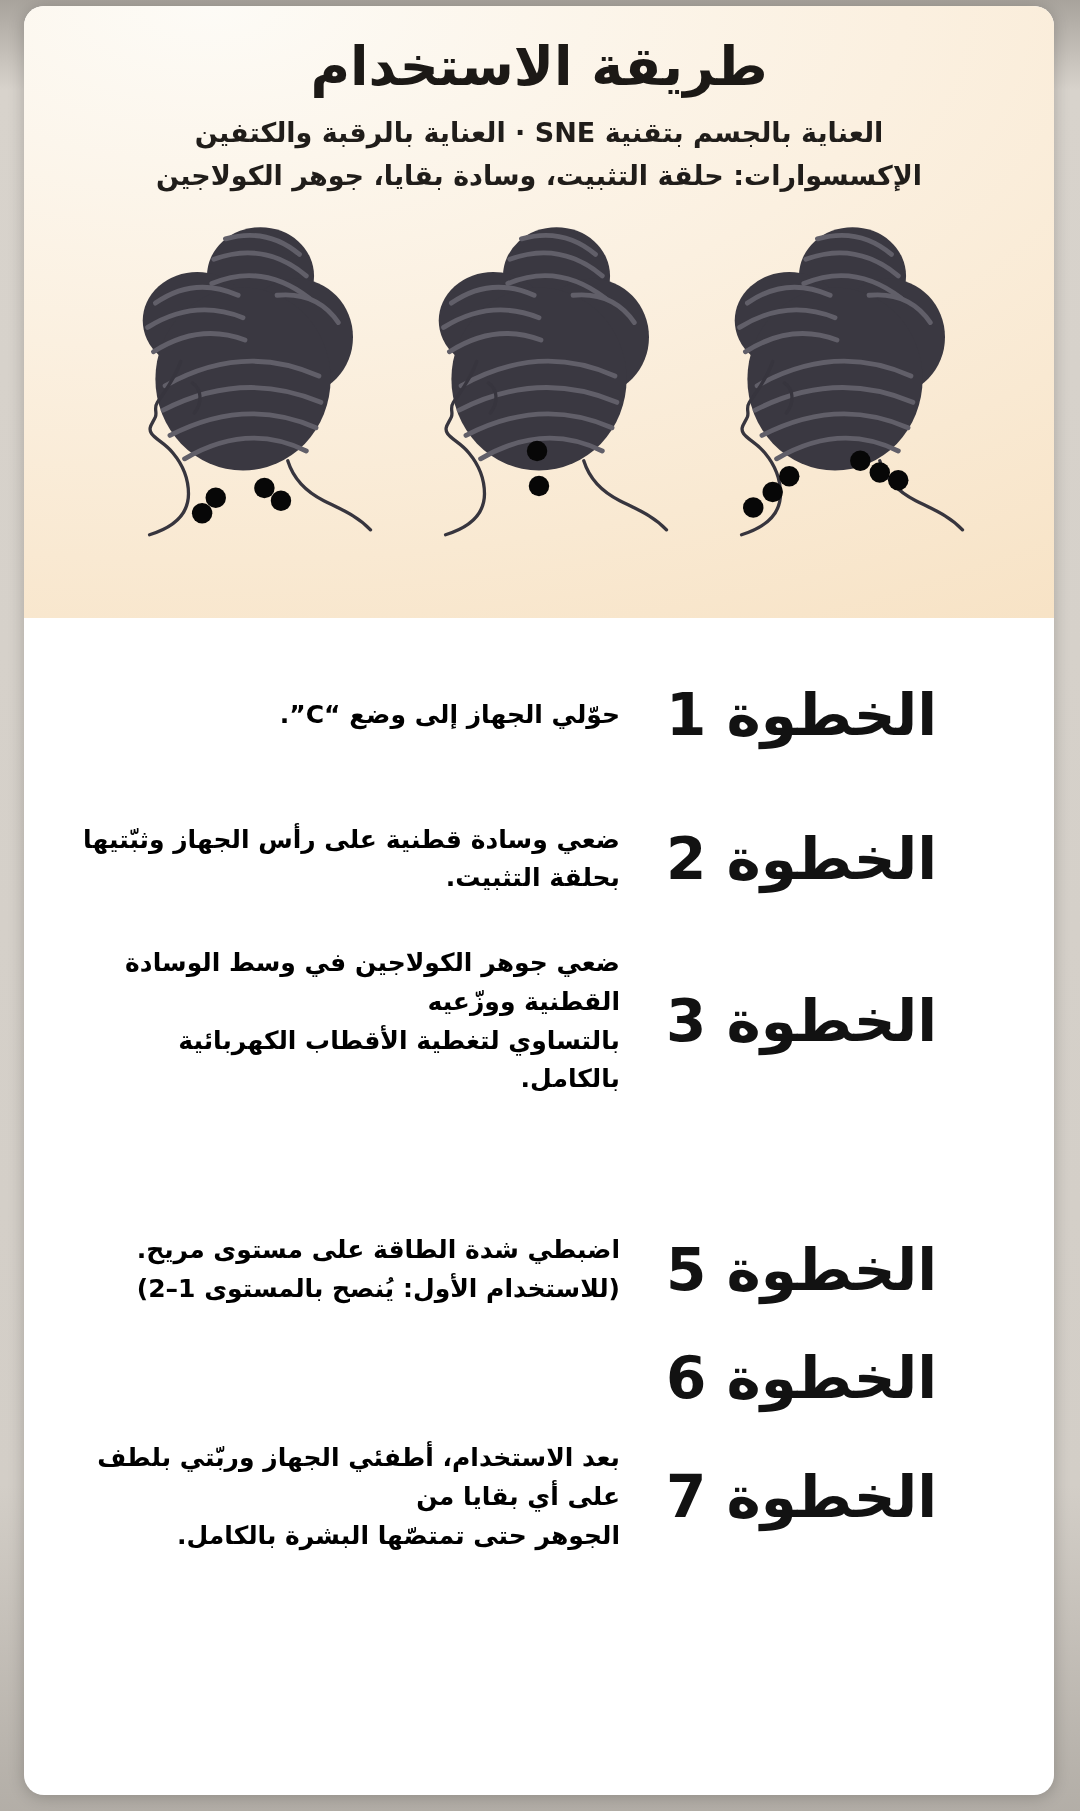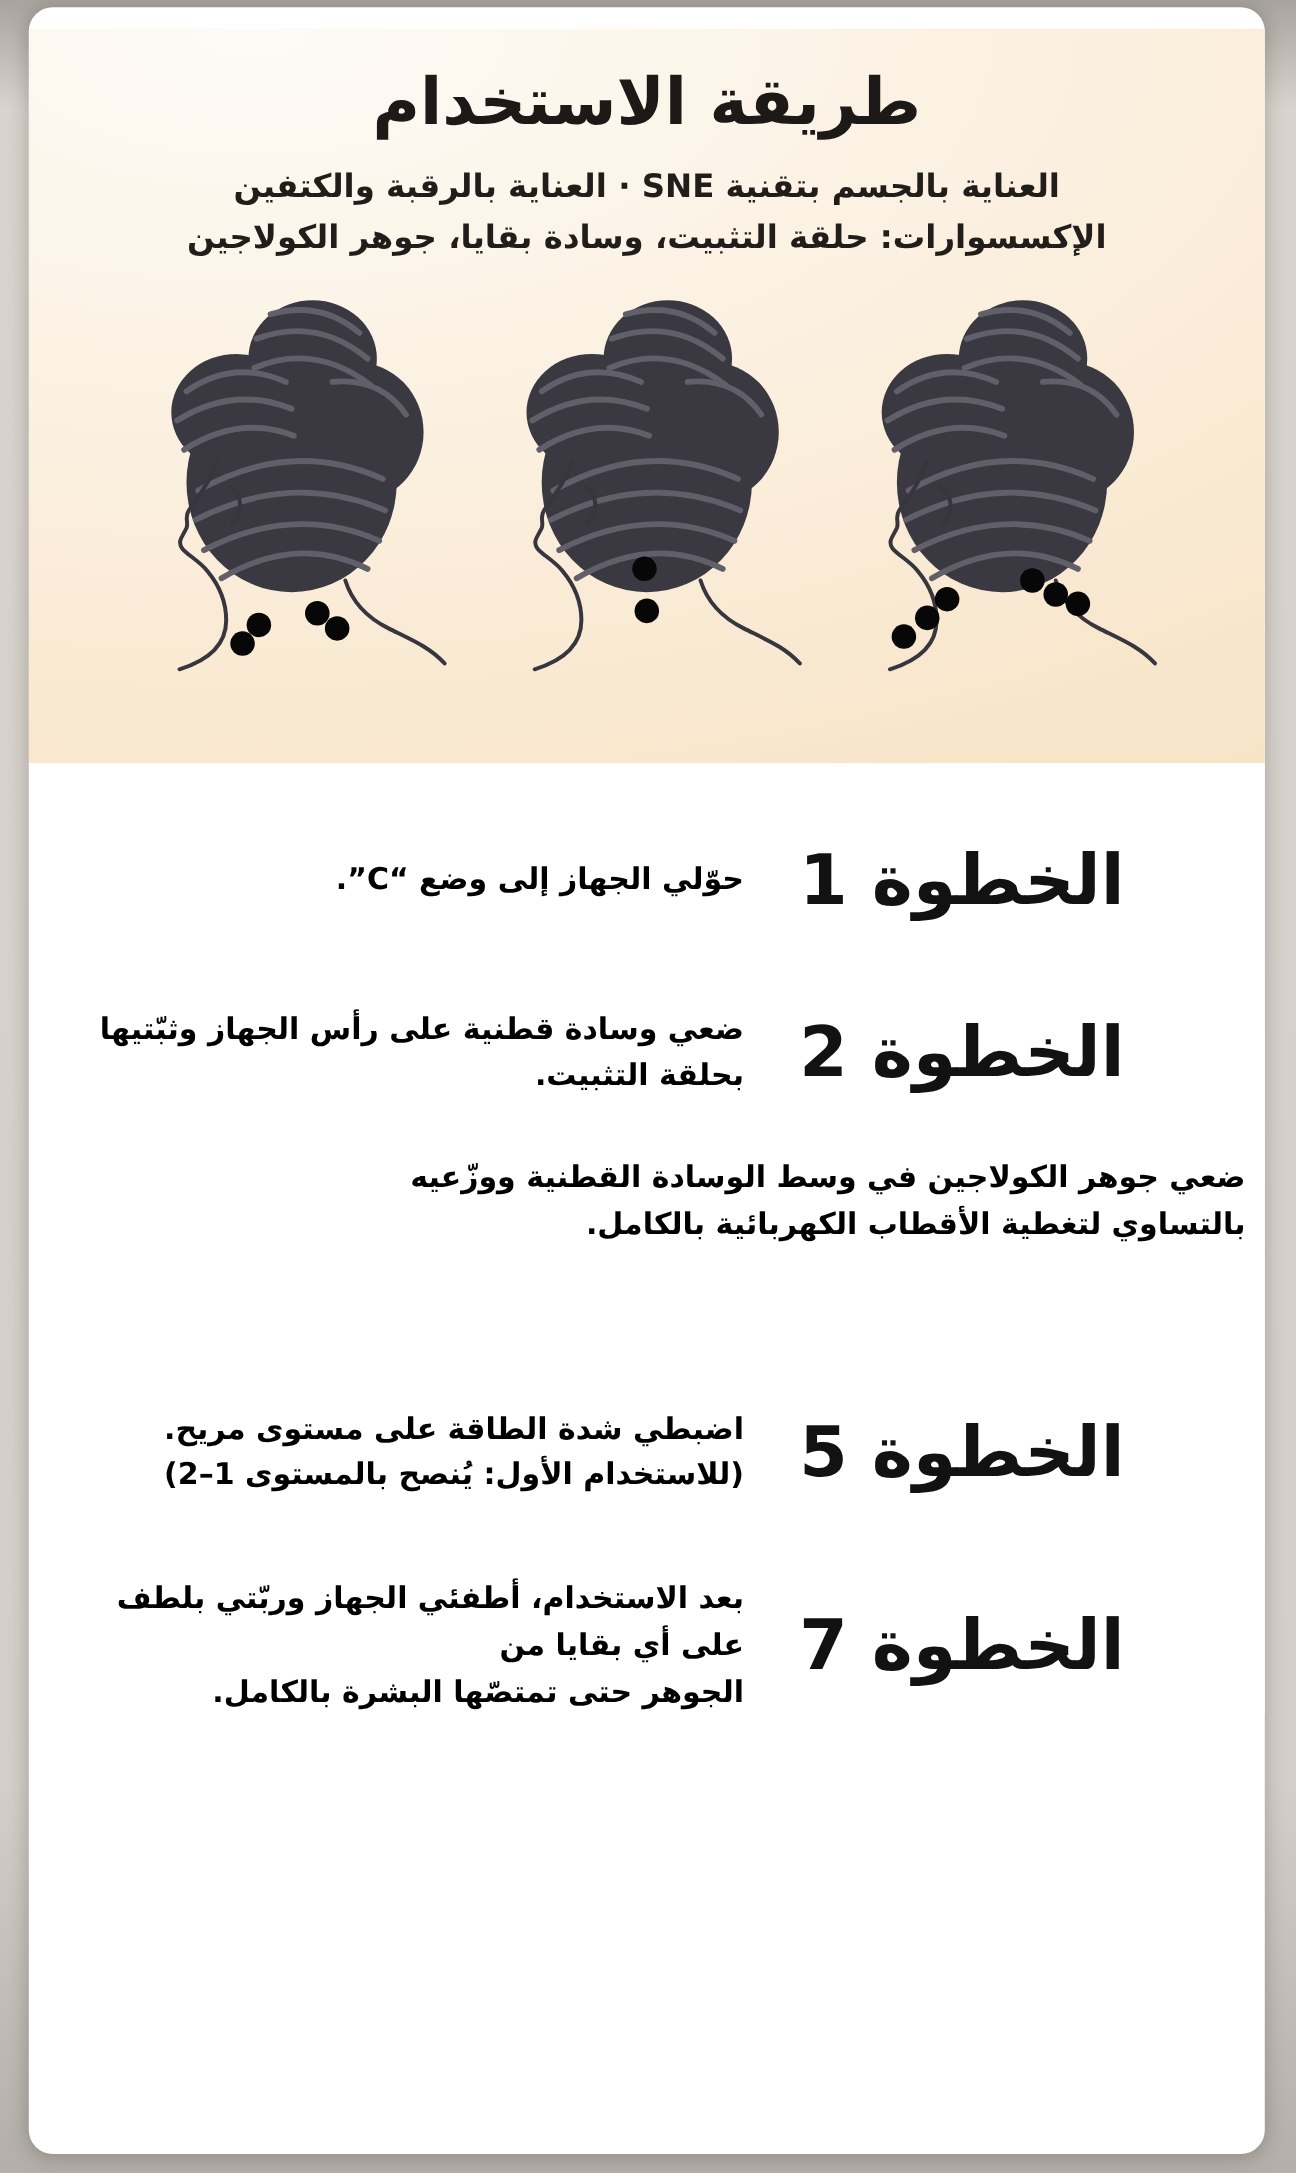--- a/index.html
+++ b/index.html
@@ -14,21 +14,21 @@
     border-radius:20px;overflow:hidden;background:#ffffff;
     box-shadow:0 2px 16px rgba(0,0,0,.22);
   }
   
   .header{
     height:612px;
     background:radial-gradient(150% 125% at 18% 0%, #fdfbf6 0%, #fbf0e0 45%, #f7e2c4 100%);
     text-align:center;
   }
   .title{
-    padding-top:30px;margin:18px;
+    padding-top:30px;margin:0;
     font-size:54px;font-weight:bold;color:#1c1916;line-height:1.15;
   }
   .subtitle{
     margin:13px 60px 0;
     font-size:27px;font-weight:bold;color:#201d1a;line-height:1.6;
   }
   .figures{
     margin-top:14px;
     display:flex;justify-content:center;align-items:flex-start;gap:4px;
   }
@@ -129,31 +129,33 @@
   <div class="steps">
     <div class="step">
       <div class="step-heading">الخطوة 1</div>
       <div class="step-text">حوّلي الجهاز إلى وضع “C”.</div>
     </div>
     <div class="step">
       <div class="step-heading">الخطوة 2</div>
       <div class="step-text">ضعي وسادة قطنية على رأس الجهاز وثبّتيها بحلقة التثبيت.</div>
     </div>
     <div class="step">
+      <div class="step-heading">الخطوة 3</div>
       <div class="step-text">ضعي جوهر الكولاجين في وسط الوسادة القطنية ووزّعيه
 بالتساوي لتغطية الأقطاب الكهربائية بالكامل.</div>
     </div>
     <div class="step">
     </div>
     <div class="step">
       <div class="step-heading">الخطوة 5</div>
       <div class="step-text">اضبطي شدة الطاقة على مستوى مريح.
 (للاستخدام الأول: يُنصح بالمستوى 1–2)</div>
     </div>
     <div class="step">
+      <div class="step-heading">الخطوة 6</div>
     </div>
     <div class="step">
       <div class="step-heading">الخطوة 7</div>
       <div class="step-text">بعد الاستخدام، أطفئي الجهاز وربّتي بلطف على أي بقايا من
 الجوهر حتى تمتصّها البشرة بالكامل.</div>
     </div>
   </div>
 
 </div>
 

